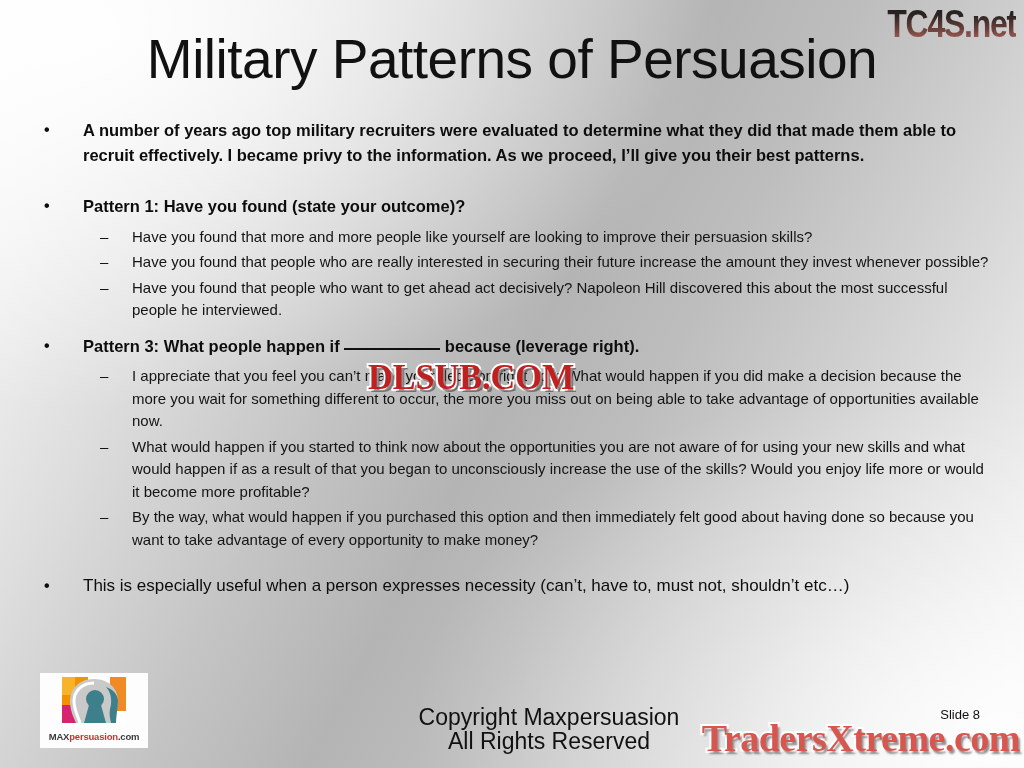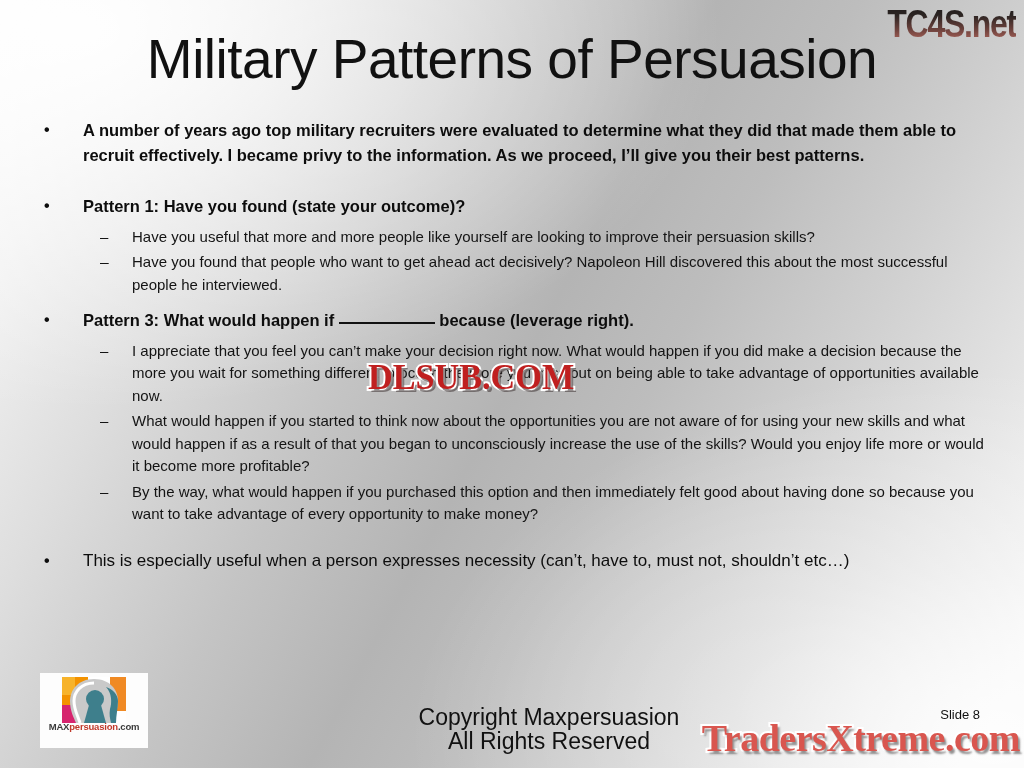--- a/index.html
+++ b/index.html
@@ -184,21 +184,21 @@
   #maxlogo .mark {
     position: absolute;
     left: 14px;
     top: 4px;
     width: 80px;
     height: 50px;
   }
   #maxlogo .wordmark {
     position: absolute;
     left: 0;
-    bottom: 16px;
+    bottom: 6px;
     width: 108px;
     text-align: center;
     font-size: 9.5px;
     font-weight: bold;
     letter-spacing: -0.2px;
     color: #5a5a5a;
     white-space: nowrap;
   }
   #maxlogo .wordmark .mx { color: #3b3b3b; }
   #maxlogo .wordmark .ps { color: #c0392b; }
@@ -221,38 +221,39 @@
 
     <div class="gap-md"></div>
 
     <div class="lvl1">
       <span class="bul">•</span>
       <span>Pattern 1: Have you found (state your outcome)?</span>
     </div>
 
     <div class="lvl2">
       <span class="bul">–</span>
-      <span>Have you useful that more and more people like yourself are looking to improve their persuasion skills?</span>
-    </div>
-    <div class="lvl2">
-      <span class="bul">–</span>
+      <span>Have you found that more and more people like yourself are looking to improve their persuasion skills?</span>
+    </div>
+    <div class="lvl2">
+      <span class="bul">–</span>
+      <span>Have you found that people who are really interested in securing their future increase the amount they invest whenever possible?</span>
     </div>
     <div class="lvl2">
       <span class="bul">–</span>
     </div>
     <div class="lvl2">
       <span class="bul">–</span>
       <span>Have you found that people who want to get ahead act decisively? Napoleon Hill discovered this about the most successful people he interviewed.</span>
     </div>
 
     <div class="gap-sm"></div>
 
     <div class="lvl1">
       <span class="bul">•</span>
-      <span>Pattern 3: What would happen if </span><span class="blank"></span><span> because (leverage right).</span>
+      <span>Pattern 3: What people happen if </span><span class="blank"></span><span> because (leverage right).</span>
     </div>
 
     <div class="lvl2">
       <span class="bul">–</span>
       <span>I appreciate that you feel you can’t make your decision right now. What would happen if you did make a decision because the more you wait for something different to occur, the more you miss out on being able to take advantage of opportunities available now.</span>
     </div>
     <div class="lvl2">
       <span class="bul">–</span>
       <span>What would happen if you started to think now about the opportunities you are not aware of for using your new skills and what would happen if as a result of that you began to unconsciously increase the use of the skills? Would you enjoy life more or would it become more profitable?</span>
     </div>

